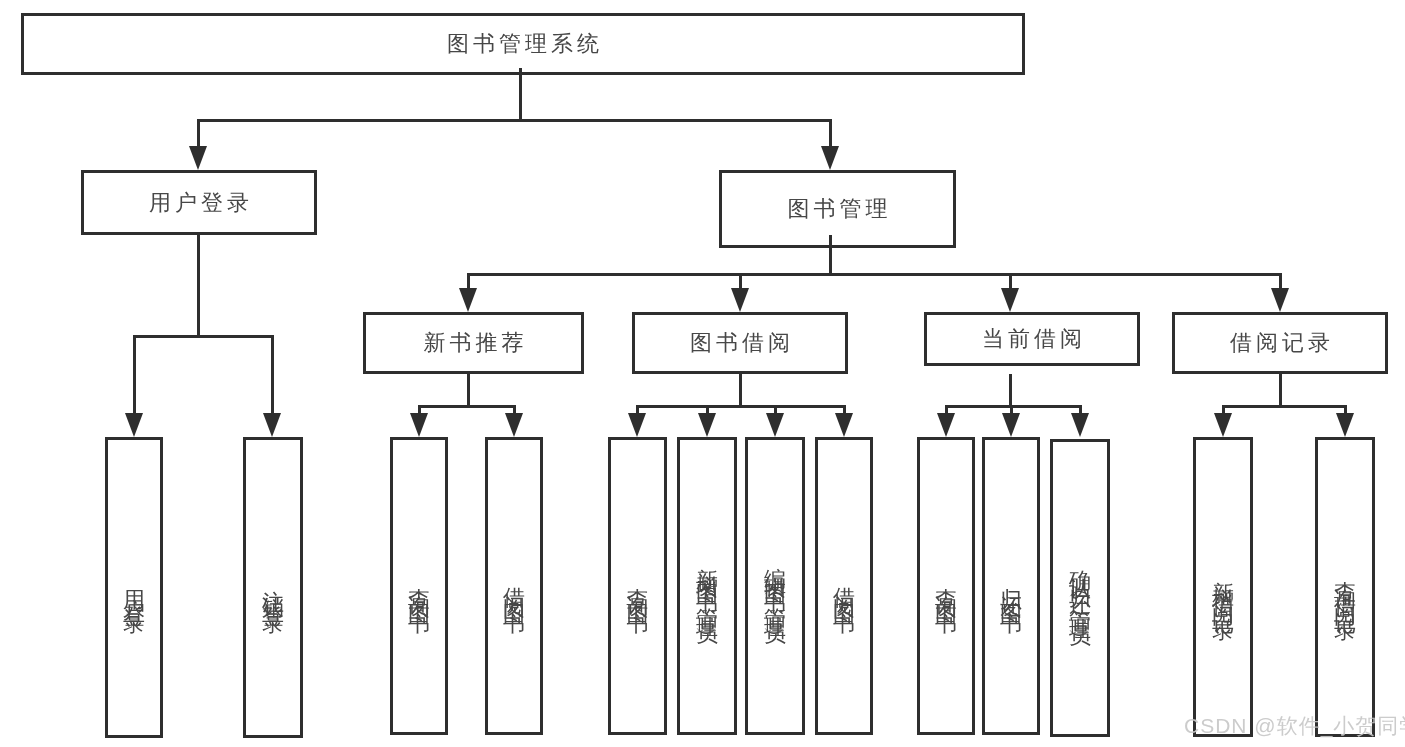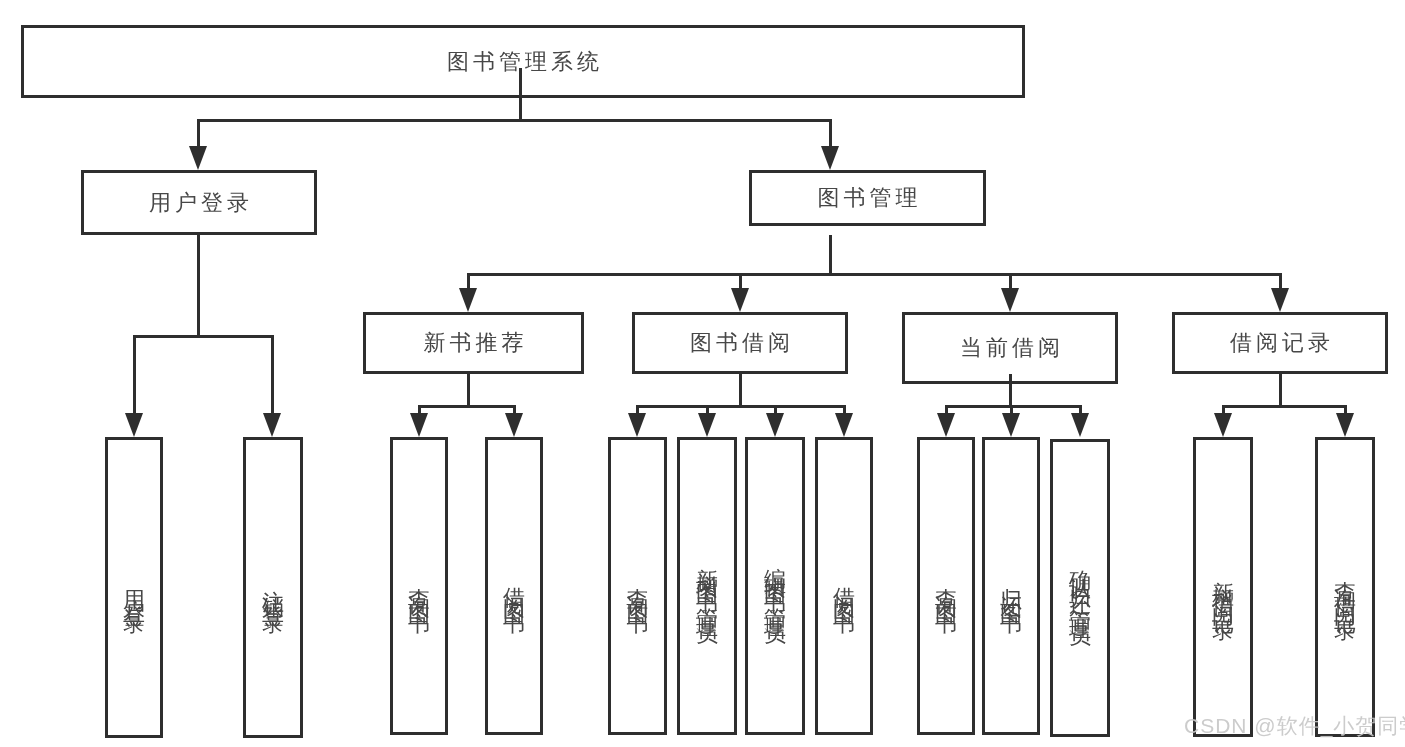--- a/index.html
+++ b/index.html
@@ -66,39 +66,39 @@
     opacity:.92;
     z-index:5;
     white-space:nowrap;
   }
 </style>
 </head>
 <body>
 
 <div class="canvas">
 
-  <div class="hbox" style="left:21px;top:25px;width:1004px;height:73px">
+  <div class="hbox" style="left:21px;top:13px;width:1004px;height:62px">
     <span>图书管理系统</span>
   </div>
 
   <div class="line" style="left:519px;top:68px;width:3px;height:53px"></div>
   <div class="line" style="left:197px;top:119px;width:635px;height:3px"></div>
   <div class="arrow" style="left:188px;top:119px;height:51px">
       <div class="stem"></div>
       <div class="head"></div>
     </div>
   <div class="arrow" style="left:820px;top:119px;height:51px">
       <div class="stem"></div>
       <div class="head"></div>
     </div>
 
   <div class="hbox" style="left:81px;top:170px;width:236px;height:65px">
     <span>用户登录</span>
   </div>
-  <div class="hbox" style="left:749px;top:170px;width:237px;height:56px">
+  <div class="hbox" style="left:719px;top:170px;width:237px;height:78px">
     <span>图书管理</span>
   </div>
 
   <div class="line" style="left:197px;top:235px;width:3px;height:103px"></div>
   <div class="line" style="left:133px;top:335px;width:141px;height:3px"></div>
   <div class="arrow" style="left:124px;top:335px;height:102px">
       <div class="stem"></div>
       <div class="head"></div>
     </div>
   <div class="arrow" style="left:262px;top:335px;height:102px">
@@ -124,21 +124,21 @@
       <div class="stem"></div>
       <div class="head"></div>
     </div>
 
   <div class="hbox" style="left:363px;top:312px;width:221px;height:62px">
     <span>新书推荐</span>
   </div>
   <div class="hbox" style="left:632px;top:312px;width:216px;height:62px">
     <span>图书借阅</span>
   </div>
-  <div class="hbox" style="left:902px;top:312px;width:216px;height:72px">
+  <div class="hbox" style="left:924px;top:312px;width:216px;height:54px">
     <span>当前借阅</span>
   </div>
   <div class="hbox" style="left:1172px;top:312px;width:216px;height:62px">
     <span>借阅记录</span>
   </div>
 
   <div class="line" style="left:467px;top:374px;width:3px;height:34px"></div>
   <div class="line" style="left:418px;top:405px;width:98px;height:3px"></div>
   <div class="arrow" style="left:409px;top:405px;height:32px">
       <div class="stem"></div>

